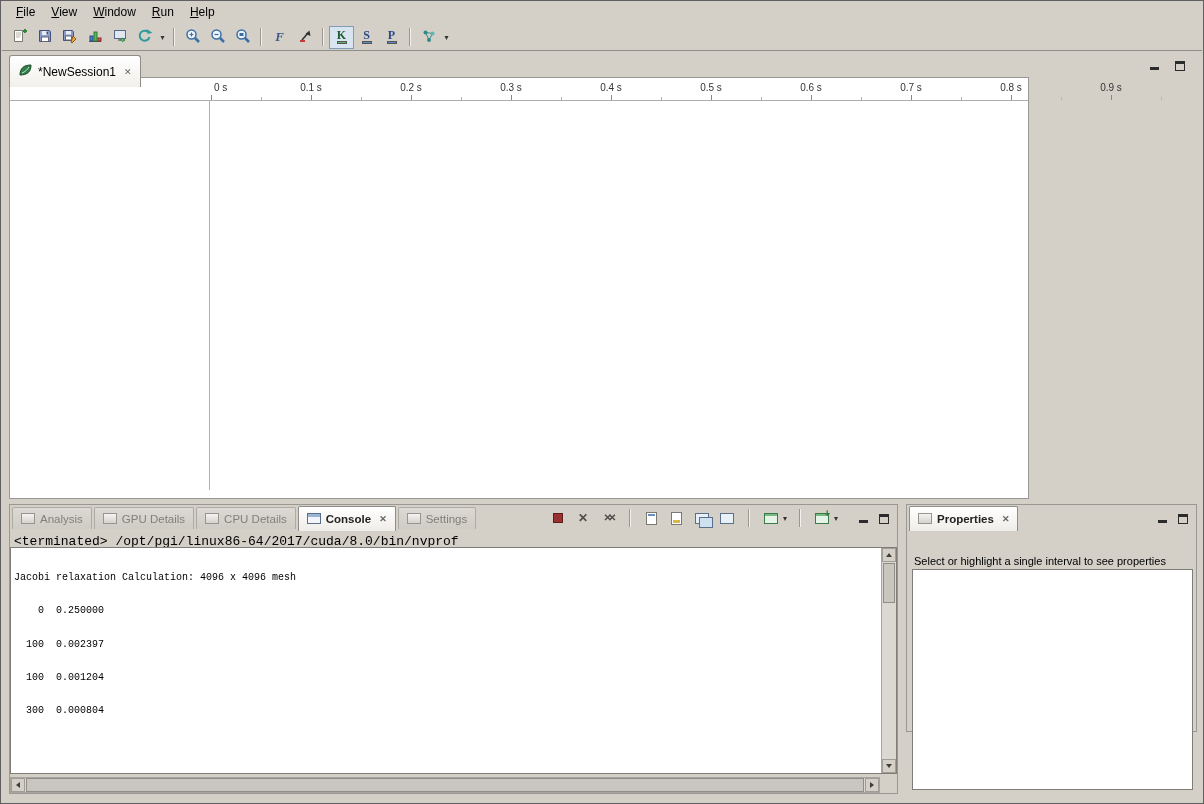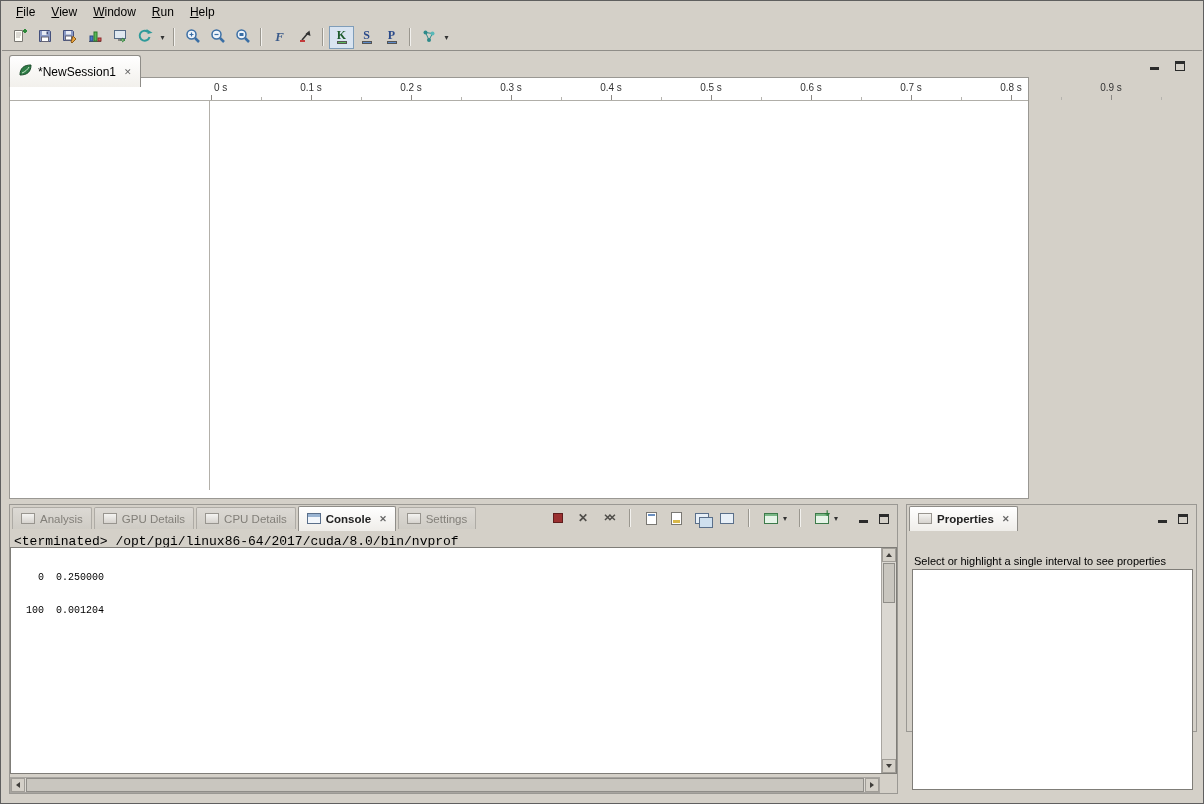--- a/index.html
+++ b/index.html
@@ -401,22 +401,25 @@
         <span class="wbtn">
             <span class="glyph-max"></span>
           </span>
       </div>
     </div>
 
     <div class="term-line">&lt;terminated&gt; /opt/pgi/linux86-64/2017/cuda/8.0/bin/nvprof</div>
 
     <div class="console-box">
       <div class="console-text">
+        <div class="cline">Jacobi relaxation Calculation: 4096 x 4096 mesh</div>
         <div class="cline">    0  0.250000</div>
+        <div class="cline">  100  0.002397</div>
         <div class="cline">  100  0.001204</div>
+        <div class="cline">  300  0.000804</div>
         
         
         
         
         
         
       </div>
       <div class="vscroll">
         <span class="sbtn" style="top:0;left:0">
             <i class="arr-up"></i>

